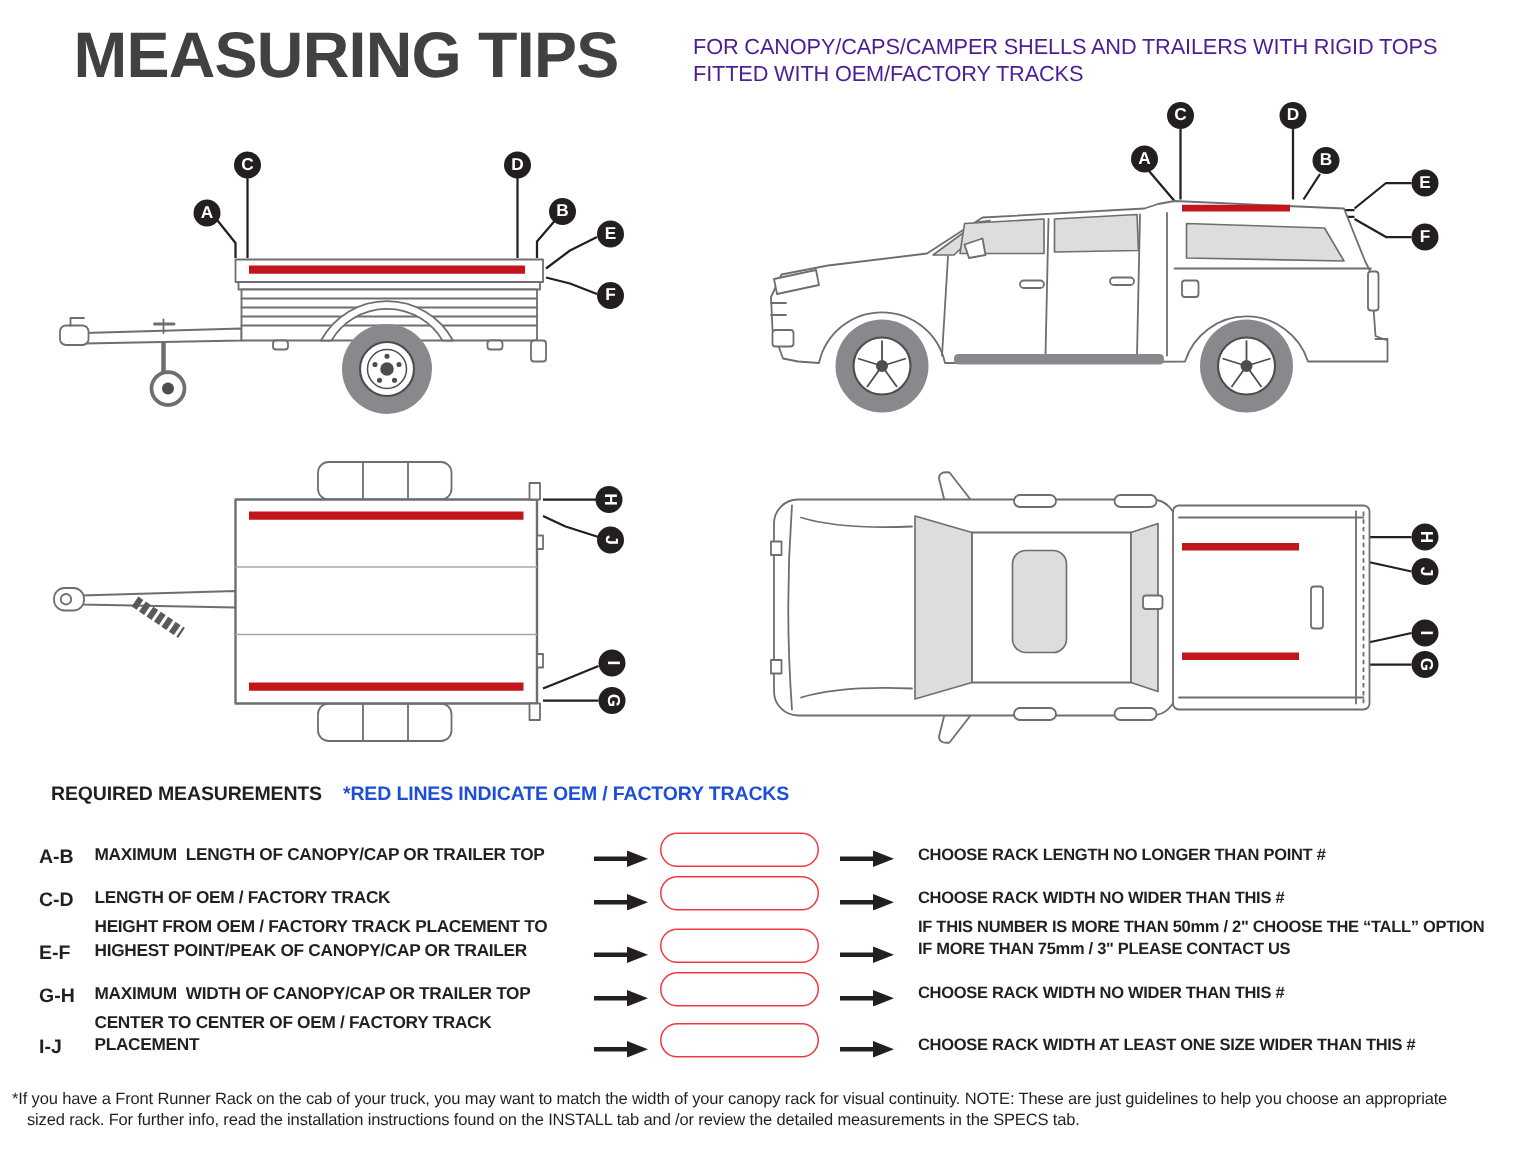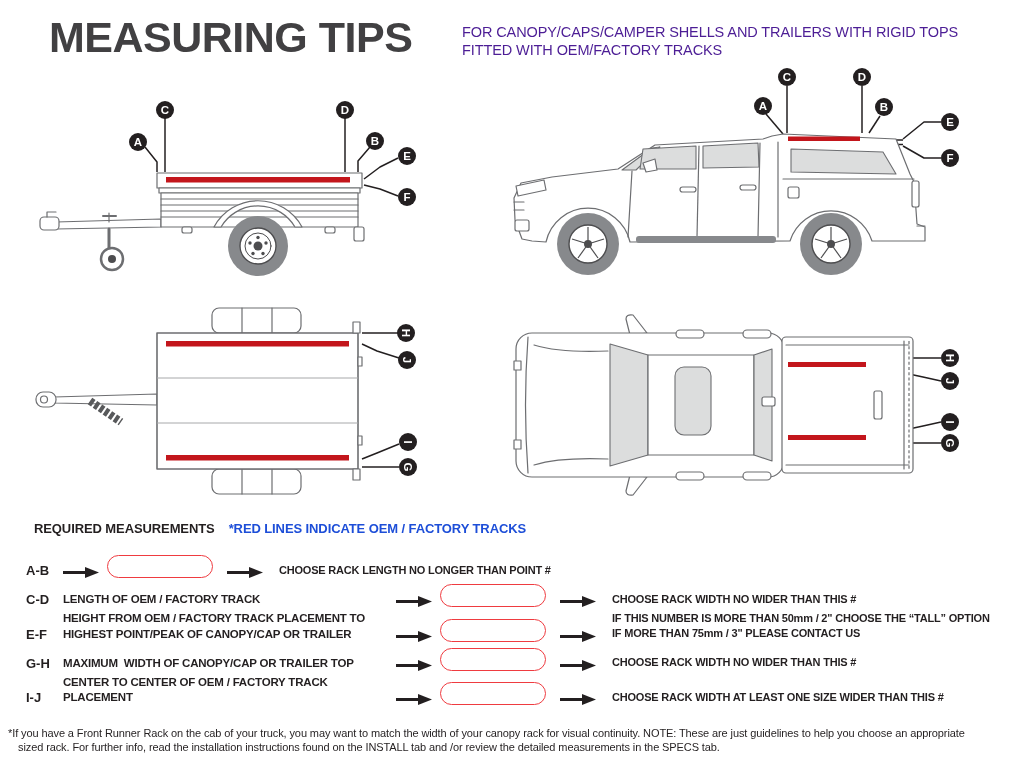--- a/index.html
+++ b/index.html
@@ -276,20 +276,21 @@
     <span class="callout rot" style="left:441px;top:129px">G</span>
   </div>
 
   <div class="legend">
     <span>REQUIRED MEASUREMENTS</span><span class="legend-note">*RED LINES INDICATE OEM / FACTORY TRACKS</span>
   </div>
 
   <div class="measurements">
     <div class="mrow">
       <div class="mrange">A-B</div>
+      <div class="mdesc">MAXIMUM  LENGTH OF CANOPY/CAP OR TRAILER TOP</div>
       <svg class="arrow a1" viewBox="0 0 36 11">
         <line x1="0" y1="5.5" x2="24" y2="5.5"></line>
           <polygon points="22,0 36,5.5 22,11"></polygon>
       </svg>
       <div class="moval"></div>
       <svg class="arrow" viewBox="0 0 36 11">
         <line x1="0" y1="5.5" x2="24" y2="5.5"></line>
           <polygon points="22,0 36,5.5 22,11"></polygon>
       </svg>
       <div class="mresult">CHOOSE RACK LENGTH NO LONGER THAN POINT #</div>

